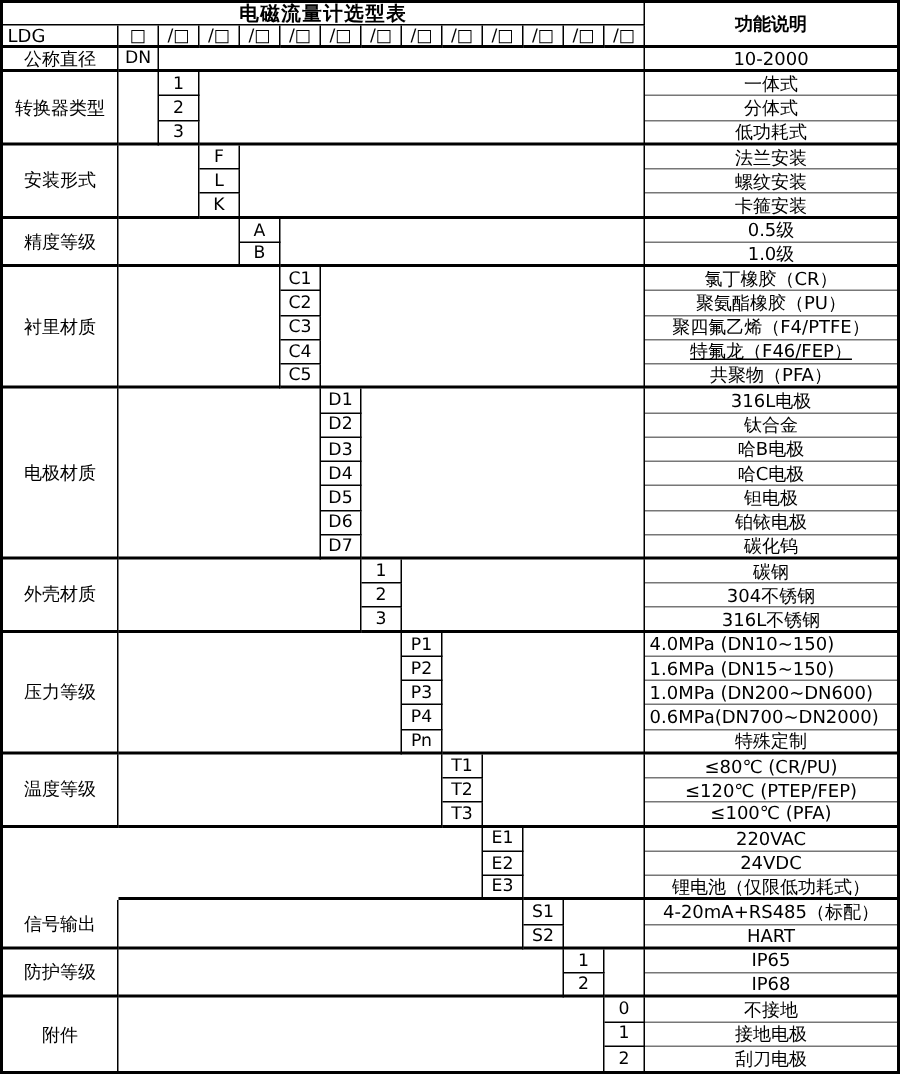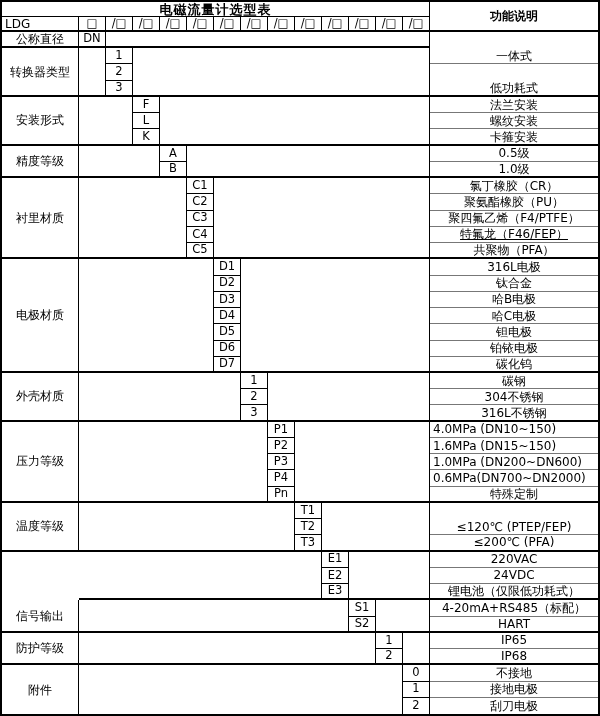--- a/index.html
+++ b/index.html
@@ -48,27 +48,29 @@
     <div class="c br bb2 code" style="grid-area: 2 / 8;">/□</div>
     <div class="c br bb2 code" style="grid-area: 2 / 9;">/□</div>
     <div class="c br bb2 code" style="grid-area: 2 / 10;">/□</div>
     <div class="c br bb2 code" style="grid-area: 2 / 11;">/□</div>
     <div class="c br bb2 code" style="grid-area: 2 / 12;">/□</div>
     <div class="c br bb2 code" style="grid-area: 2 / 13;">/□</div>
     <div class="c br bb2 code" style="grid-area: 2 / 14;">/□</div>
     <div class="c br bb2" style="grid-area: 3 / 1;">公称直径</div>
     <div class="c br code bb2" style="grid-area: 3 / 2;">DN</div>
     <div class="c br bb2" style="grid-area: 3 / 3 / auto / span 12;"></div>
+    <div class="c bb2" style="grid-area: 3 / 15;">10-2000</div>
     <div class="c br bb2" style="grid-area: 4 / 1 / span 3;">转换器类型</div>
     <div class="c br bb2" style="grid-area: 4 / 2 / span 3;"></div>
     <div class="c br code bb1" style="grid-area: 4 / 3;">1</div>
     <div class="c br code bb1" style="grid-area: 5 / 3;">2</div>
     <div class="c br code bb2" style="grid-area: 6 / 3;">3</div>
     <div class="c br bb2" style="grid-area: 4 / 4 / span 3 / span 11;"></div>
     <div class="c bbg" style="grid-area: 4 / 15;">一体式</div>
+    <div class="c bbg" style="grid-area: 5 / 15;">分体式</div>
     <div class="c bb2" style="grid-area: 6 / 15;">低功耗式</div>
     <div class="c br bb2" style="grid-area: 7 / 1 / span 3;">安装形式</div>
     <div class="c br bb2" style="grid-area: 7 / 2 / span 3 / span 2;"></div>
     <div class="c br code bb1" style="grid-area: 7 / 4;">F</div>
     <div class="c br code bb1" style="grid-area: 8 / 4;">L</div>
     <div class="c br code bb2" style="grid-area: 9 / 4;">K</div>
     <div class="c br bb2" style="grid-area: 7 / 5 / span 3 / span 10;"></div>
     <div class="c bbg" style="grid-area: 7 / 15;">法兰安装</div>
     <div class="c bbg" style="grid-area: 8 / 15;">螺纹安装</div>
     <div class="c bb2" style="grid-area: 9 / 15;">卡箍安装</div>
@@ -130,22 +132,23 @@
     <div class="c bbg alignleft" style="grid-area: 28 / 15;">1.6MPa (DN15~150)</div>
     <div class="c bbg alignleft" style="grid-area: 29 / 15;">1.0MPa (DN200~DN600)</div>
     <div class="c bbg alignleft" style="grid-area: 30 / 15;">0.6MPa(DN700~DN2000)</div>
     <div class="c bb2" style="grid-area: 31 / 15;">特殊定制</div>
     <div class="c br bb2" style="grid-area: 32 / 1 / span 3;">温度等级</div>
     <div class="c br bb2" style="grid-area: 32 / 2 / span 3 / span 8;"></div>
     <div class="c br code bb1" style="grid-area: 32 / 10;">T1</div>
     <div class="c br code bb1" style="grid-area: 33 / 10;">T2</div>
     <div class="c br code bb2" style="grid-area: 34 / 10;">T3</div>
     <div class="c br bb2" style="grid-area: 32 / 11 / span 3 / span 4;"></div>
+    <div class="c bbg" style="grid-area: 32 / 15;">≤80℃ (CR/PU)</div>
     <div class="c bbg" style="grid-area: 33 / 15;">≤120℃ (PTEP/FEP)</div>
-    <div class="c bb2" style="grid-area: 34 / 15;">≤200℃ (PFA)</div>
+    <div class="c bb2" style="grid-area: 34 / 15;">≤100℃ (PFA)</div>
     <div class="c br bb2" style="grid-area: 35 / 2 / span 3 / span 9;"></div>
     <div class="c br code bb1" style="grid-area: 35 / 11;">E1</div>
     <div class="c br code bb1" style="grid-area: 36 / 11;">E2</div>
     <div class="c br code bb2" style="grid-area: 37 / 11;">E3</div>
     <div class="c br bb2" style="grid-area: 35 / 12 / span 3 / span 3;"></div>
     <div class="c bbg" style="grid-area: 35 / 15;">220VAC</div>
     <div class="c bbg" style="grid-area: 36 / 15;">24VDC</div>
     <div class="c bb2" style="grid-area: 37 / 15;">锂电池（仅限低功耗式）</div>
     <div class="c br bb2" style="grid-area: 38 / 1 / span 2;">信号输出</div>
     <div class="c br bb2" style="grid-area: 38 / 2 / span 2 / span 10;"></div>

